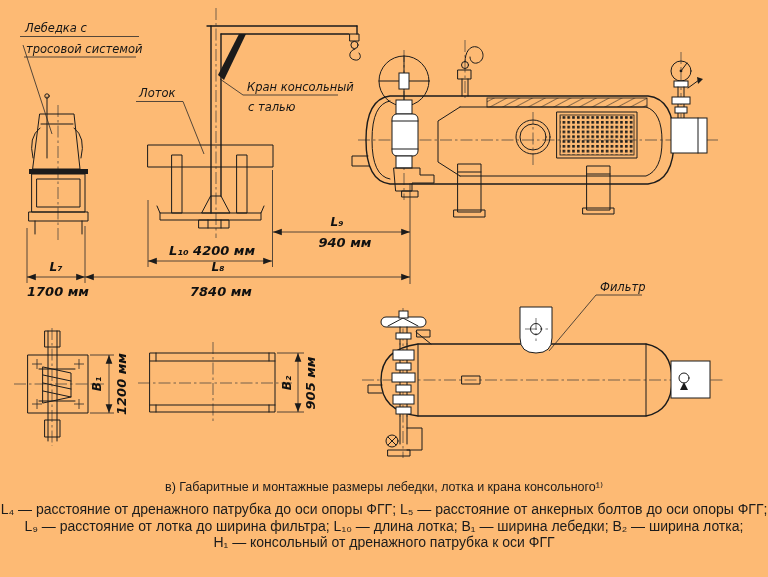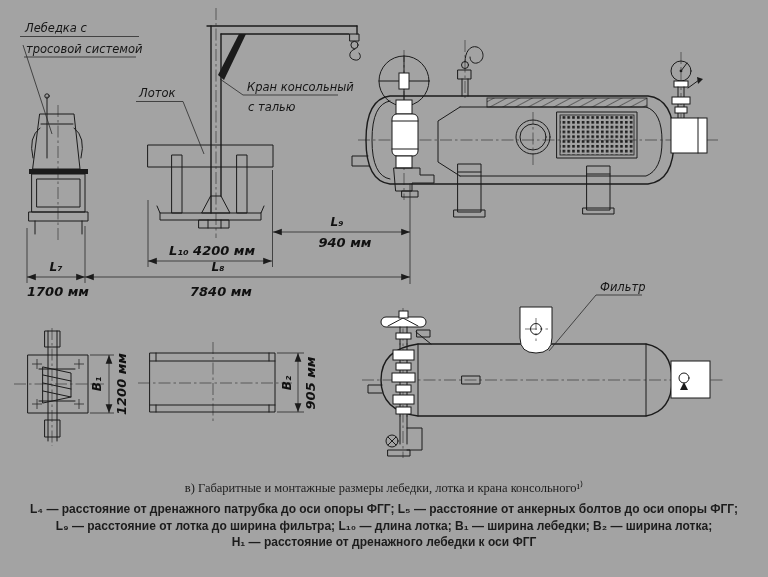--- a/index.html
+++ b/index.html
@@ -1,33 +1,33 @@
 <!DOCTYPE html>
 <html><head>
 <meta charset="utf-8">
 <style>
   html,body{margin:0;padding:0;background:#ffffff;}
-  #page{position:relative;width:768px;height:577px;background:#a3a3a3;overflow:hidden;
+  #page{position:relative;width:768px;height:577px;background:#fdba74;overflow:hidden;
         font-family:"Liberation Sans","DejaVu Sans",sans-serif;}
   svg{display:block}
   
   .m  {fill:none;stroke:#1b1b1b;stroke-width:1.4;stroke-linejoin:round;stroke-linecap:round;}
   .d  {fill:none;stroke:#1b1b1b;stroke-width:1;stroke-linejoin:round;stroke-linecap:round;}
   .wf {fill:#ffffff;stroke:#1b1b1b;stroke-width:1;}
   .fk {fill:#1b1b1b;stroke:none;}
   .thin{fill:none;stroke:#2a2a2a;stroke-width:.8;}
   .cl {fill:none;stroke:#3a3a3a;stroke-width:.7;stroke-dasharray:12 3 2.5 3;}
   .lbl{font:italic 11.5px "DejaVu Sans",sans-serif;fill:#161616;}
   .dim{font:italic 600 12px "DejaVu Sans",sans-serif;fill:#111;}
   .dimv{font:italic 700 13px "DejaVu Sans",sans-serif;fill:#111;}
   
   .caption{position:absolute;left:0;top:479px;width:768px;text-align:center;
-           font-size:12.5px;color:#1c1c1c;font-family:Liberation Serif, serif;}
+           font-size:12.5px;color:#1c1c1c;}
   .legend{position:absolute;left:0;top:501px;width:768px;text-align:center;
-          font-size:12px;line-height:16.5px;color:#1c1c1c;font-weight:bold;}
+          font-size:14px;line-height:16.5px;color:#1c1c1c;}
 </style>
 </head>
 <body>
 
 <div id="page">
 
 <svg width="768" height="474" viewBox="0 0 768 474">
   <defs>
     <marker id="arr" viewBox="0 0 10 10" refX="10" refY="5" markerWidth="11" markerHeight="11" orient="auto-start-reverse">
           <path d="M0,1.2 L10,5 L0,8.8 z" fill="#1b1b1b"></path>
@@ -289,16 +289,16 @@
     <line class="thin" x1="596" y1="295" x2="642" y2="295"></line>
     <line class="thin" x1="596" y1="295" x2="549" y2="351"></line>
   </g>
 </svg>
 
 <div class="caption">в) Габаритные и монтажные размеры лебедки, лотка и крана консольного¹⁾</div>
 
 <div class="legend">
   <div>L₄ — расстояние от дренажного патрубка до оси опоры ФГГ; L₅ — расстояние от анкерных болтов до оси опоры ФГГ;</div>
   <div>L₉ — расстояние от лотка до ширина фильтра; L₁₀ — длина лотка; B₁ — ширина лебедки; B₂ — ширина лотка;</div>
-  <div>H₁ — расстояние от дренажного лебедки к оси ФГГ</div>
+  <div>H₁ — консольный от дренажного патрубка к оси ФГГ</div>
 </div>
 
 </div>
 
 </body></html>

